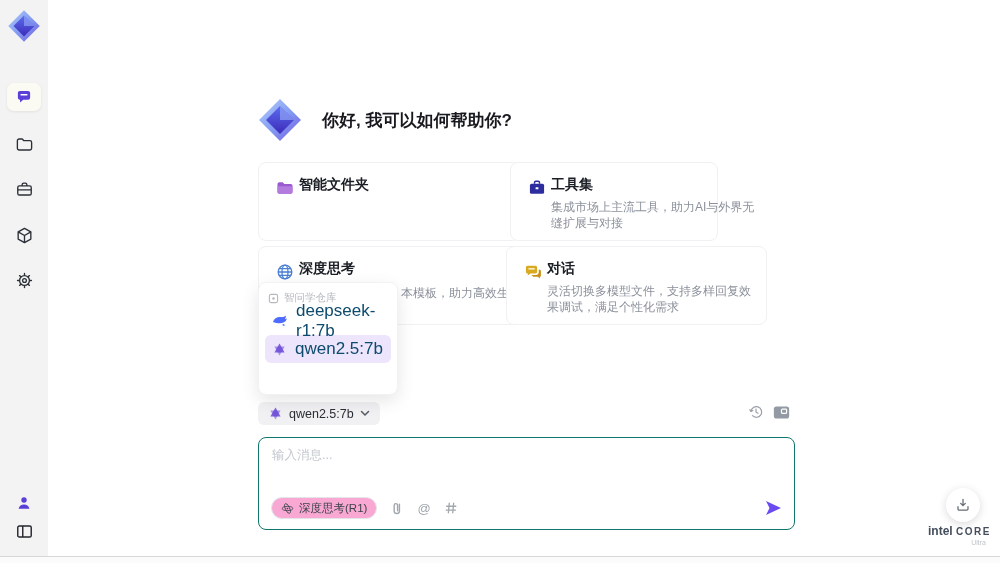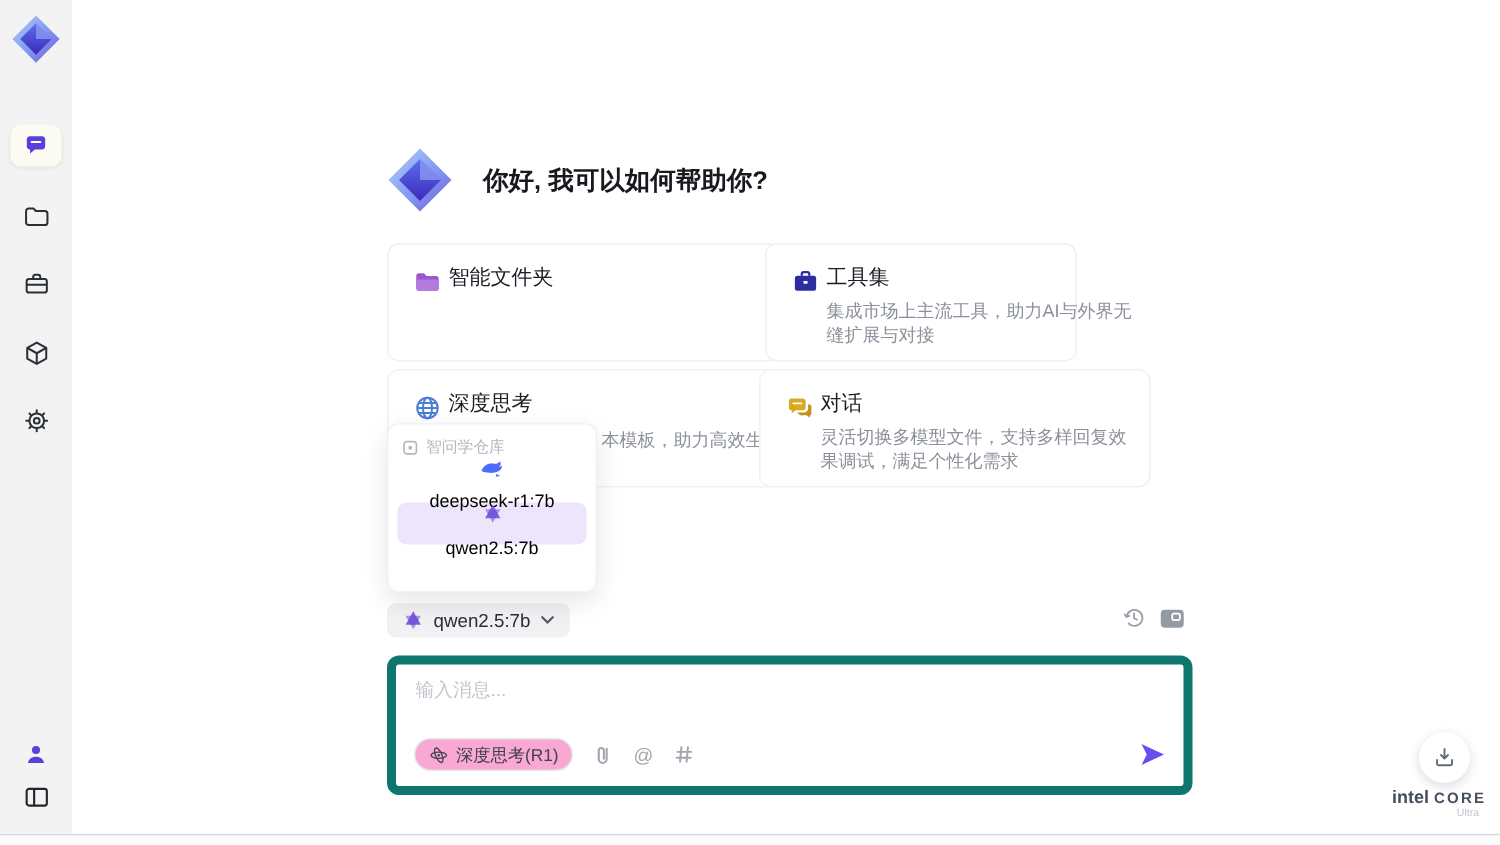--- a/index.html
+++ b/index.html
@@ -18,42 +18,42 @@
   .bottom-line { position:absolute; left:0; top:556px; width:1000px; height:1px; background:#d7d7d9; }
   .bottom-strip { position:absolute; left:0; top:557px; width:1000px; height:6px; background:#fbfbfb; }
 
   
   .greet-logo { position:absolute; left:256px; top:96px; width:48px; height:48px; }
   .greet-title { position:absolute; left:322px; top:109px; font-size:17px; font-weight:700; color:#17191e; }
 
   
   .card { position:absolute; width:262px; height:79px; background:#fff; border:1px solid #f1f1f3; border-radius:8px; cursor:pointer; }
   .card .c-icon { position:absolute; left:16px; top:15px; width:20px; height:20px; }
-  .card .c-title { position:absolute; left:40px; top:13px; font-size:14px; font-weight:400; color:#1b1e24; }
+  .card .c-title { position:absolute; left:40px; top:13px; font-size:14px; font-weight:700; color:#1b1e24; }
   .card .c-desc { position:absolute; left:40px; top:36px; width:208px; font-size:12px; line-height:16px; color:#8b909a; }
   .card .c-desc-frag { position:absolute; left:142px; top:38px; width:118px; font-size:12px; color:#8b909a; white-space:nowrap; overflow:hidden; }
   #card-0 { left:258px; top:162px; }
   #card-1 { left:510px; top:162px; width:208px; }
   #card-2 { left:258px; top:246px; }
   #card-3 { left:506px; top:246px; width:261px; }
 
   
   .dropdown { position:absolute; left:258px; top:282px; width:140px; height:113px; background:#fff; border:1px solid #f2f2f4; border-radius:8px; box-shadow:0 6px 18px rgba(0,0,0,.10); padding:6px; z-index:6; }
   .dd-repo { display:flex; align-items:center; gap:5px; height:18px; padding:0 3px; font-size:10.5px; color:#b4b8bf; }
-  .dd-item { display:flex; align-items:center; gap:8px; height:28px; padding:0 7px; border-radius:6px; font-size:12px; color:#000000; cursor:pointer;flex-direction:column; }
+  .dd-item { display:flex; align-items:center; gap:8px; height:28px; padding:0 7px; border-radius:6px; font-size:17px; color:#0c4a6e; cursor:pointer; }
   .dd-item.selected { background:#ede5fb; }
   .dd-item svg { flex:0 0 auto; }
 
   
   .model-pill { position:absolute; left:258px; top:402px; height:23px; display:inline-flex; align-items:center; gap:6px; padding:0 10px; background:#f1f1f3; border-radius:6px; font-size:12.5px; color:#2a2e35; cursor:pointer; z-index:2; }
   .top-icons { position:absolute; left:748px; top:404px; display:flex; gap:9px; align-items:center; }
   .top-icons > * { cursor:pointer; }
 
   
-  .composer { position:absolute; left:258px; top:437px; width:537px; height:93px; background:#fff; border:6px solid #0f766e; border-radius:8px; }
+  .composer { position:absolute; left:258px; top:437px; width:537px; height:93px; background:#fff; border:1px solid #0f766e; border-radius:8px; }
   .composer textarea { position:absolute; left:13px; top:9px; width:500px; height:42px; border:none; outline:none; resize:none; font-family:inherit; font-size:12.5px; color:#333; background:transparent; }
   .composer textarea::placeholder { color:#c3c7cd; }
   .c-toolbar { position:absolute; left:12px; right:12px; bottom:9px; height:24px; display:flex; align-items:center; }
   .think-pill { display:inline-flex; align-items:center; gap:5px; height:22px; padding:0 9px; border:1px solid #e3e5e9; border-radius:12px; font-size:11.5px; color:#3e434b; cursor:pointer; background:#f9a8d4; }
   .tool-icon { margin-left:13px; cursor:pointer; display:flex; align-items:center; color:#a2a7ae; }
   .at-glyph { font-size:13px; color:#a2a7ae; font-weight:400; }
   .send-btn { margin-left:auto; cursor:pointer; display:flex; align-items:center; }
 
   
   .fab { position:absolute; left:946px; top:488px; width:34px; height:34px; border-radius:50%; background:#fff; box-shadow:0 2px 8px rgba(0,0,0,.15); display:flex; align-items:center; justify-content:center; cursor:pointer; }

